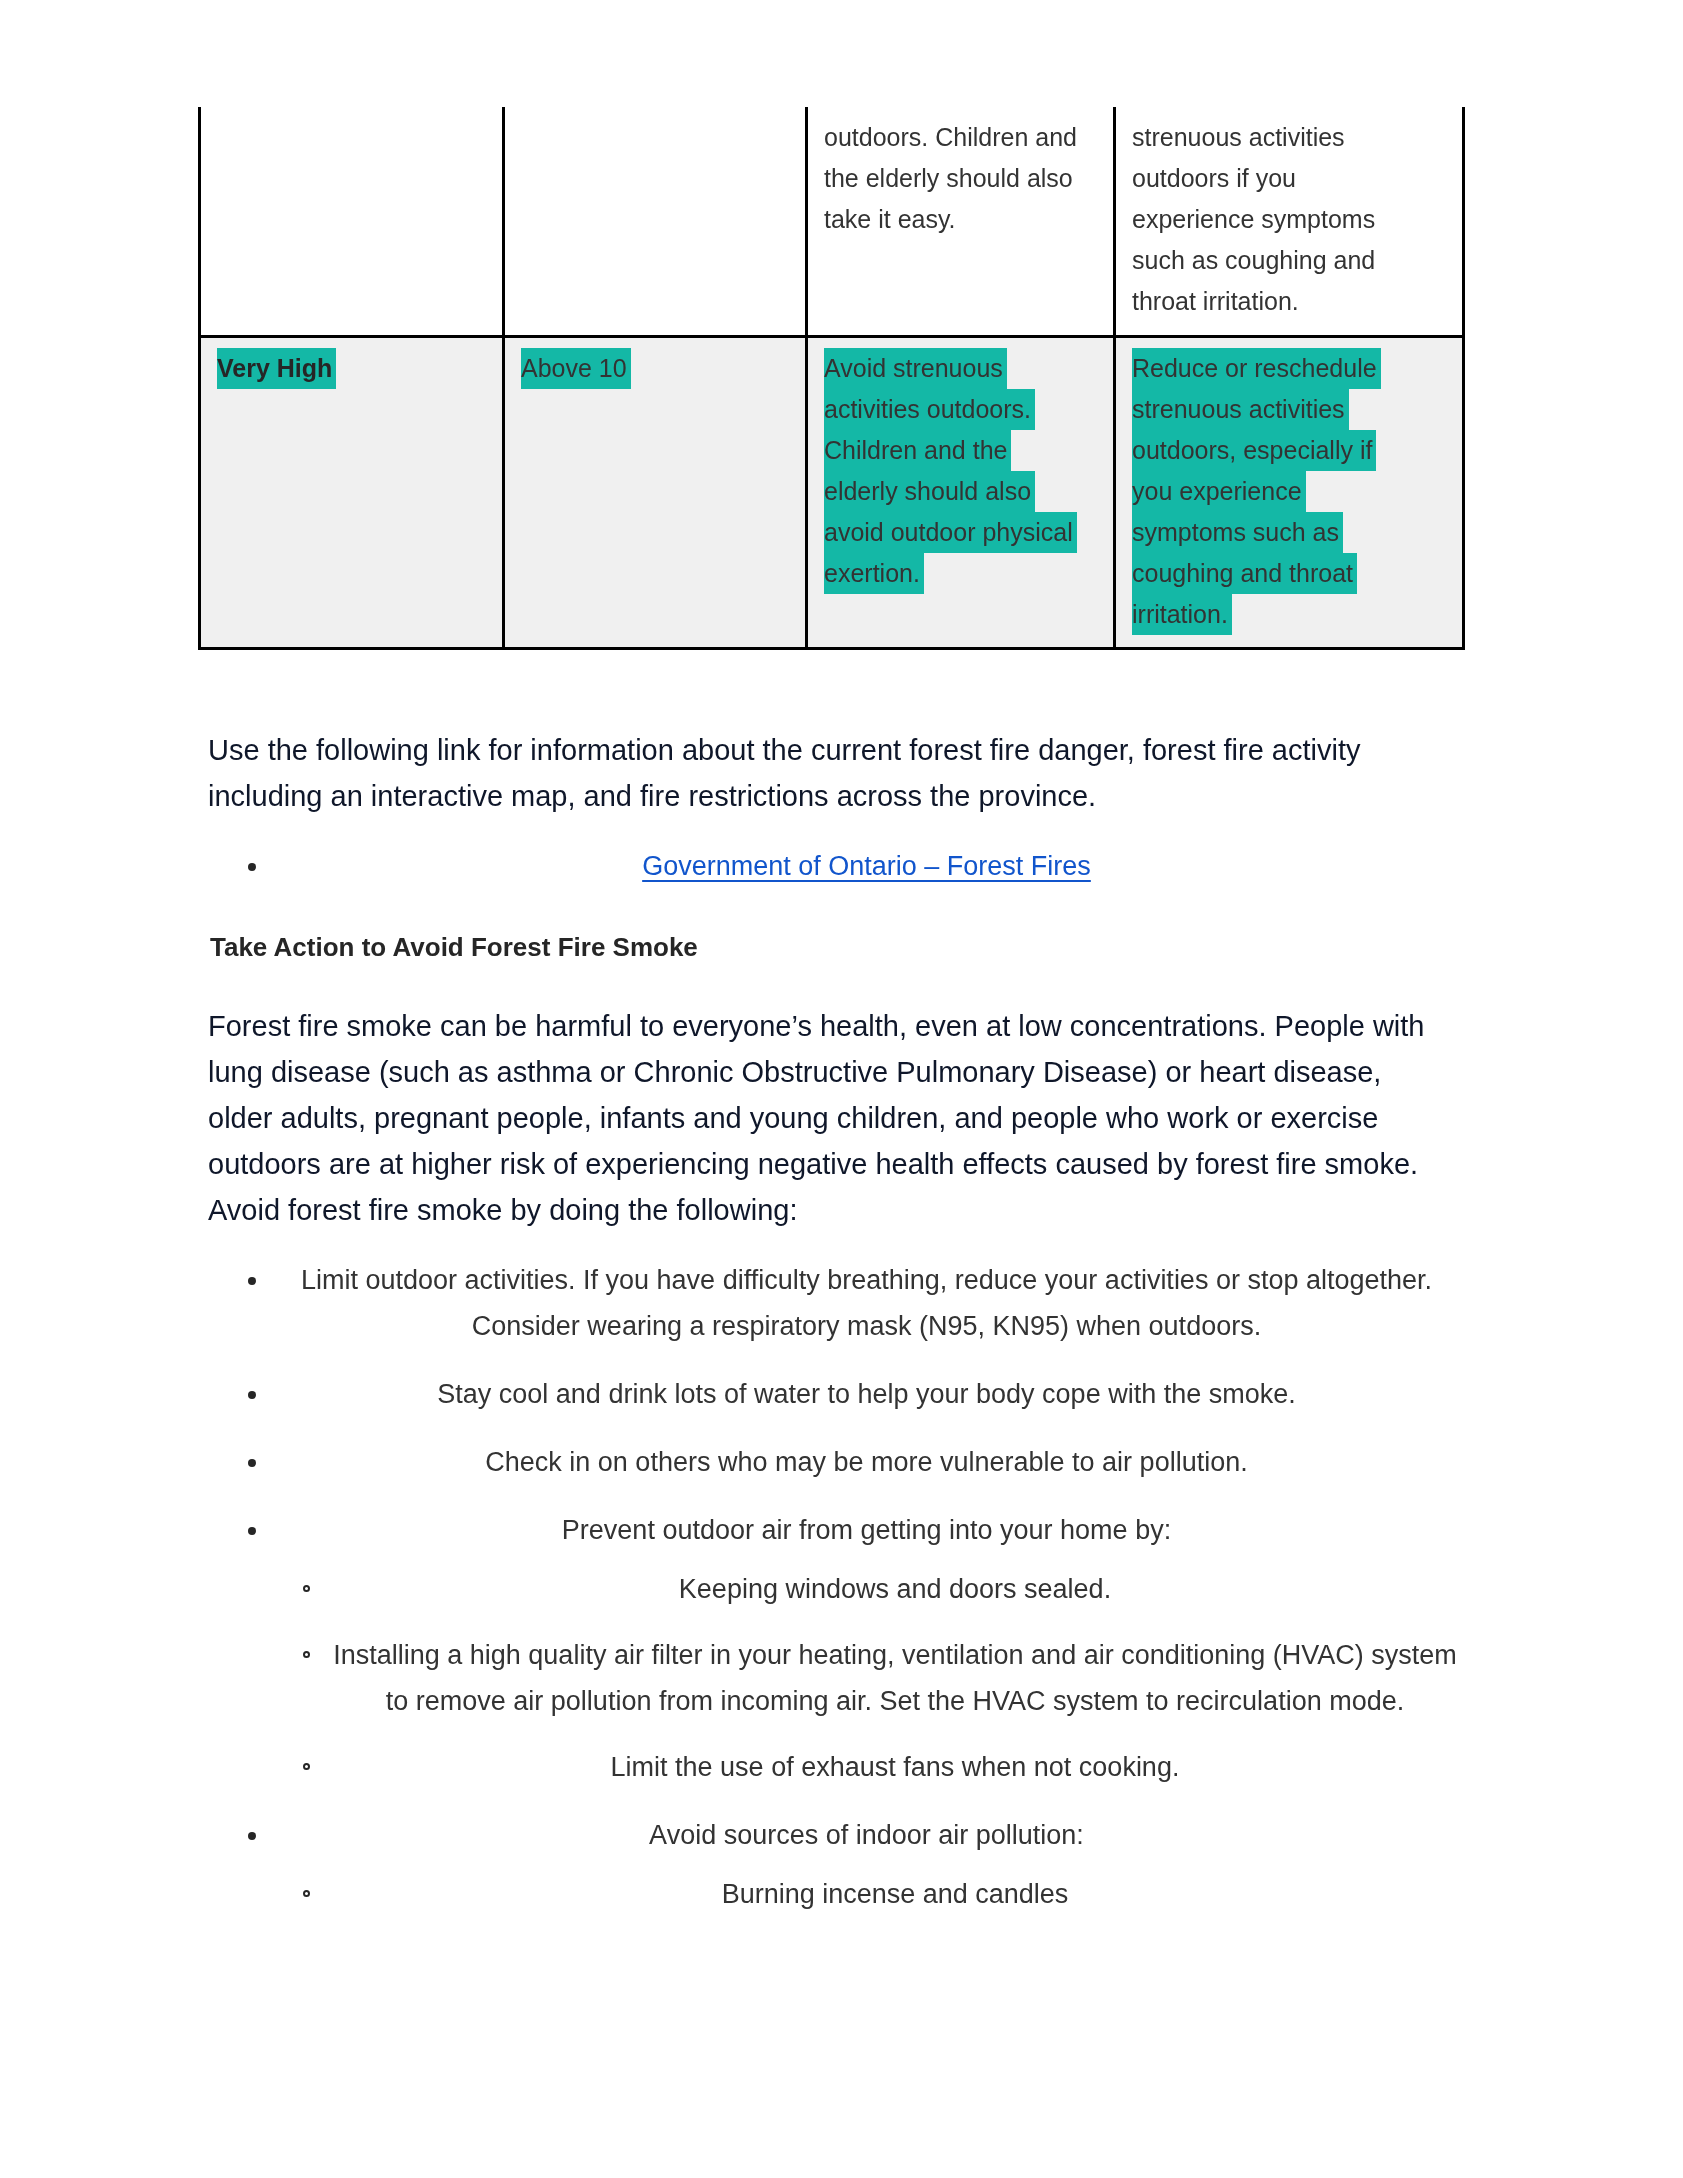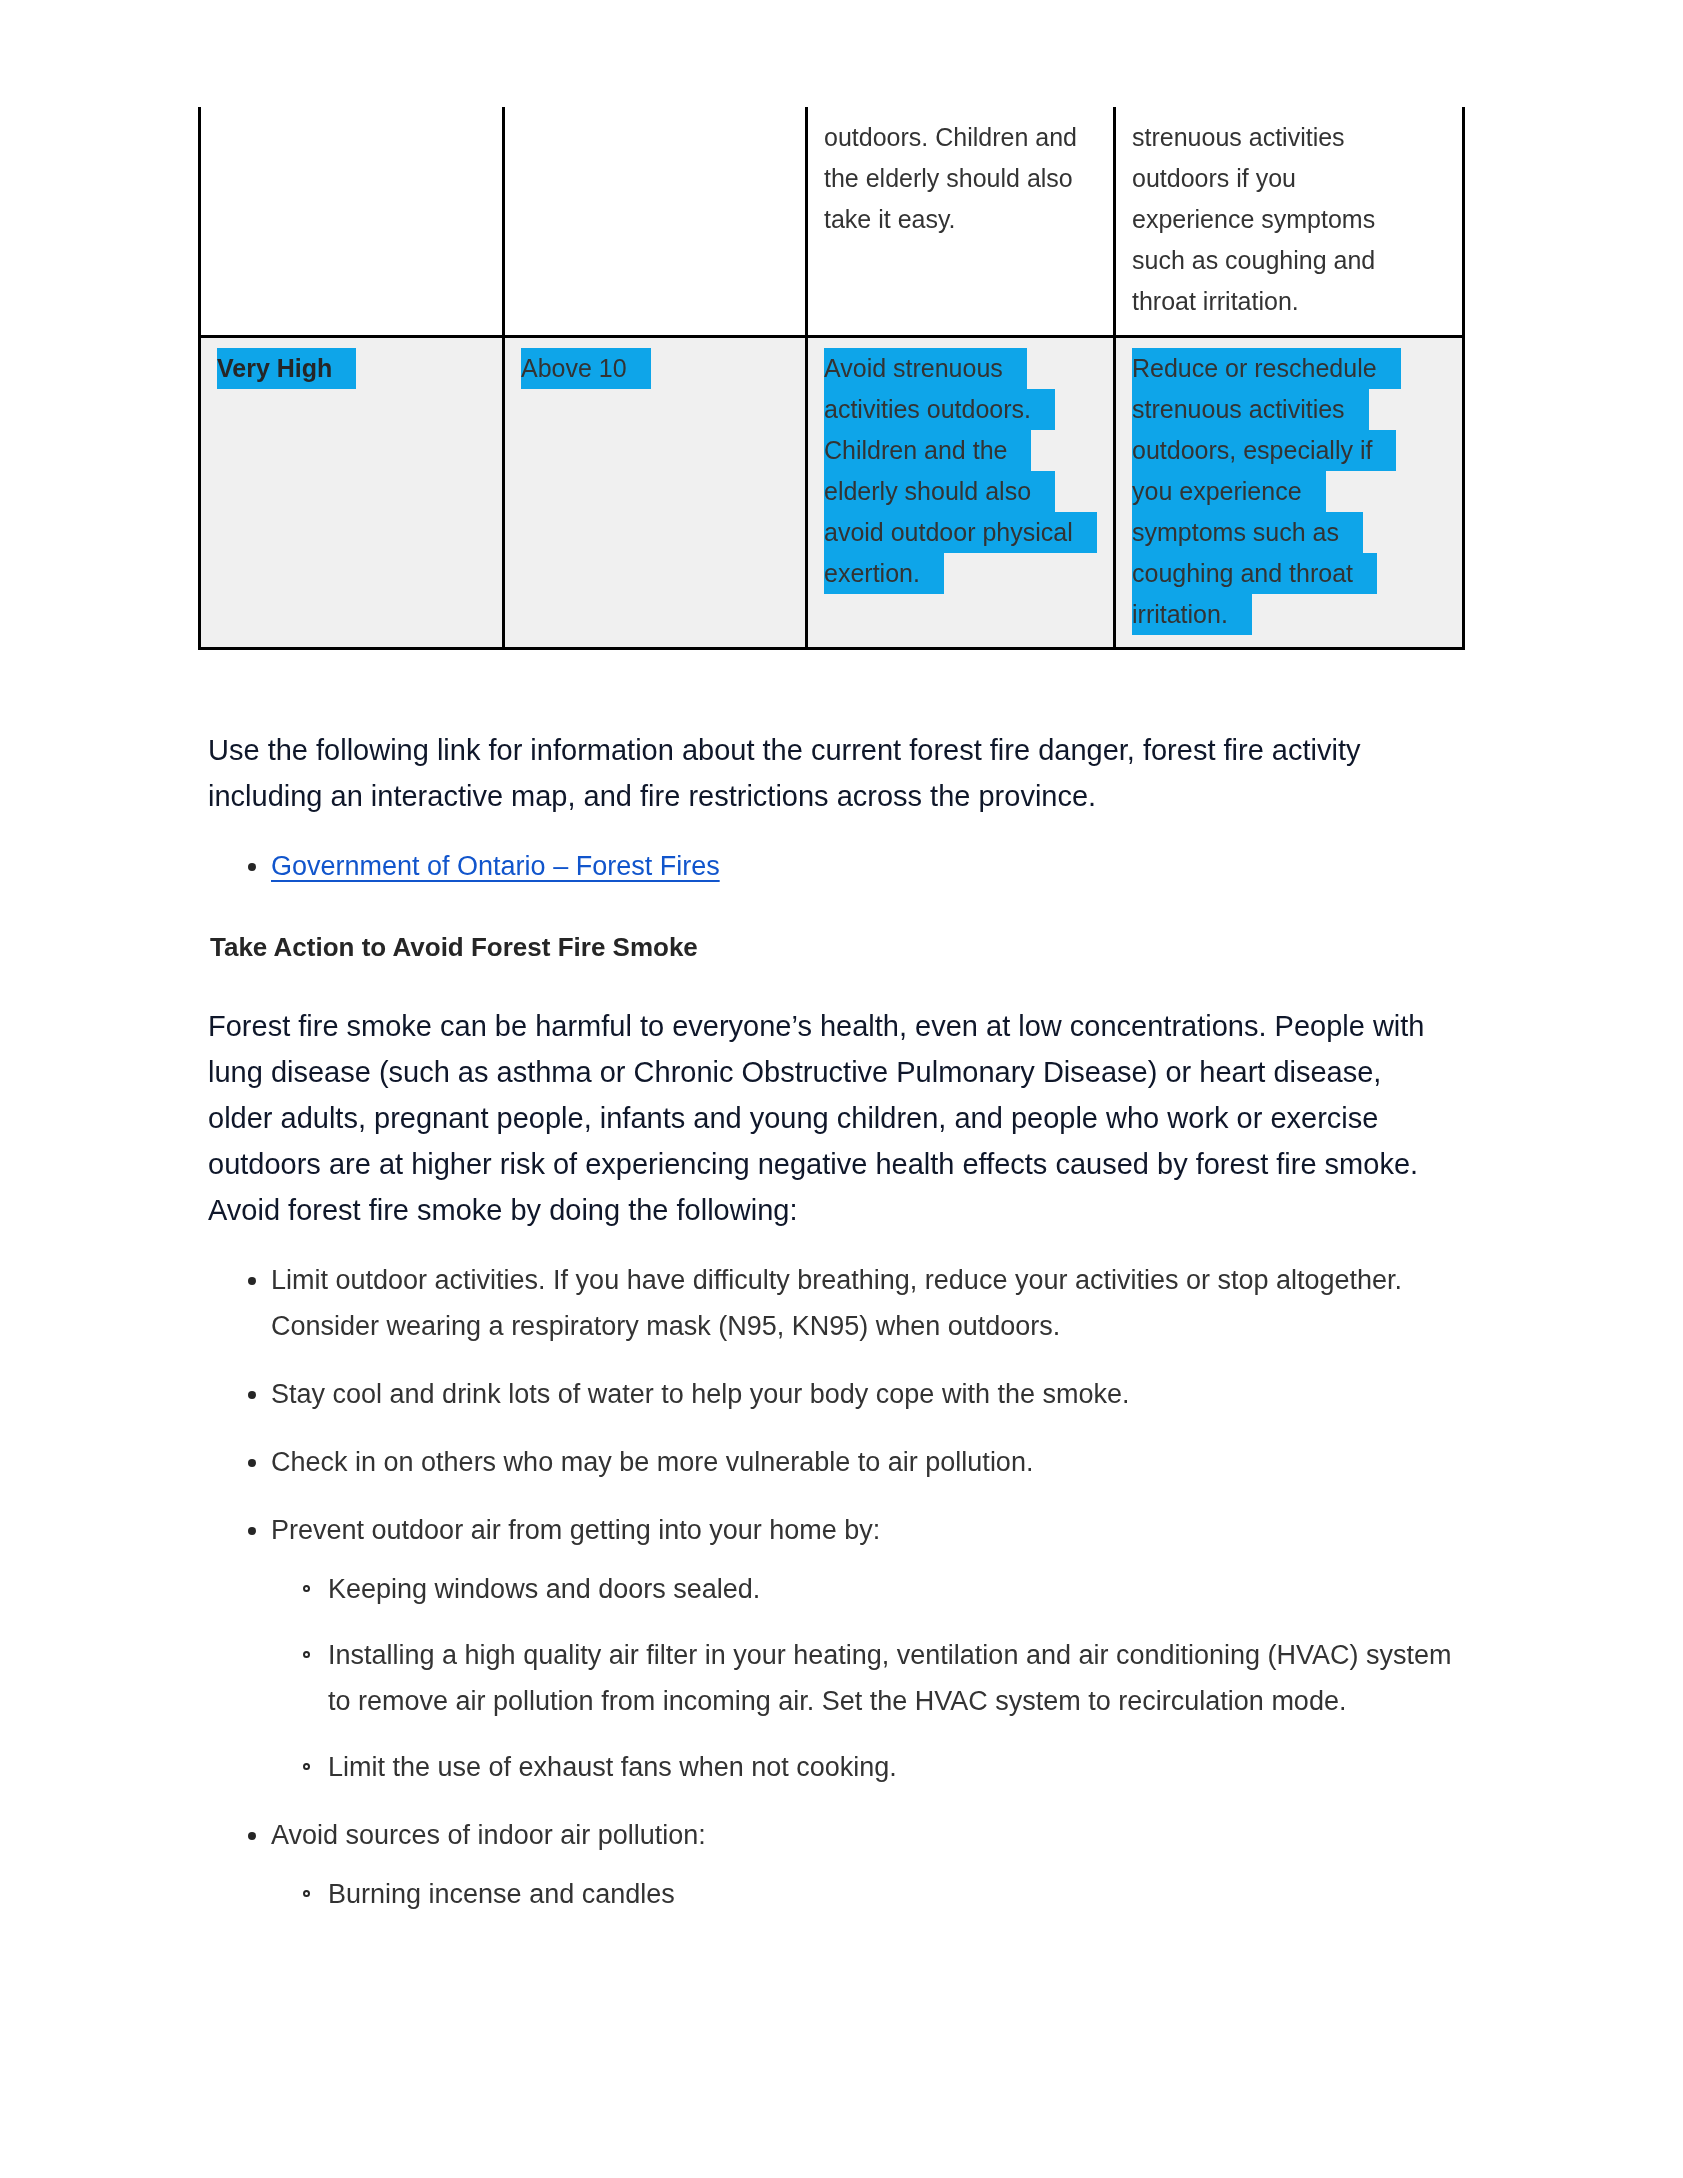--- a/index.html
+++ b/index.html
@@ -57,23 +57,23 @@
   }
   .cell-inner {
     padding: 10px 14px 12px 16px;
   }
   .cell-inner .ln {
     display: block;
     white-space: pre;
   }
   
   tr.row-veryhigh .cell-inner .ln {
-    background: #0ea5e9;
+    background: #14b8a6;
     width: fit-content;
-    padding-right: 24px;
+    padding-right: 4px;
   }
   .col-a { width: 304px; }
   .col-b { width: 303px; }
   .col-c { width: 308px; }
   .col-d { width: 349px; }
 
   .bold-label {
     font-weight: bold;
     color: #262626;
   }
@@ -95,20 +95,21 @@
     font-weight: bold;
     color: #262626;
     margin: 12px;
   }
 
   
   ul.lvl1 {
     list-style: none;
     margin: 0;
     padding: 0;
+    text-align: center;
   }
   ul.lvl1 > li {
     position: relative;
     padding-left: 73px;
     font-size: 27px;
     line-height: 46px;
     color: #333333;
     margin-bottom: 22px;
   }
   ul.lvl1 > li::before {

